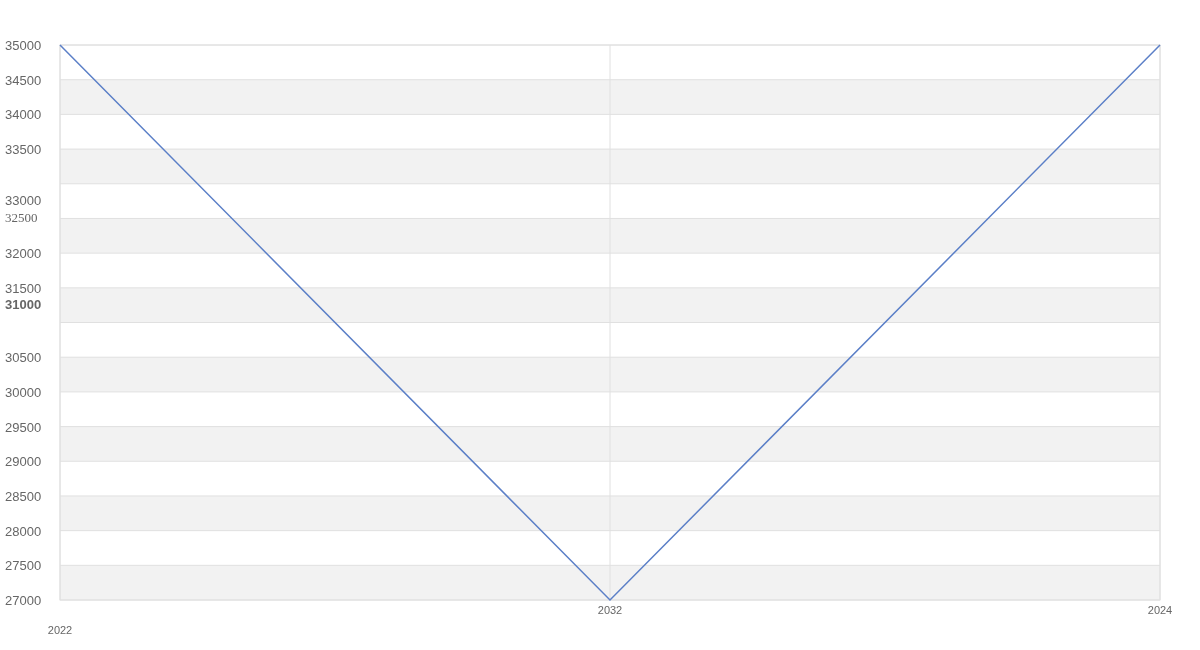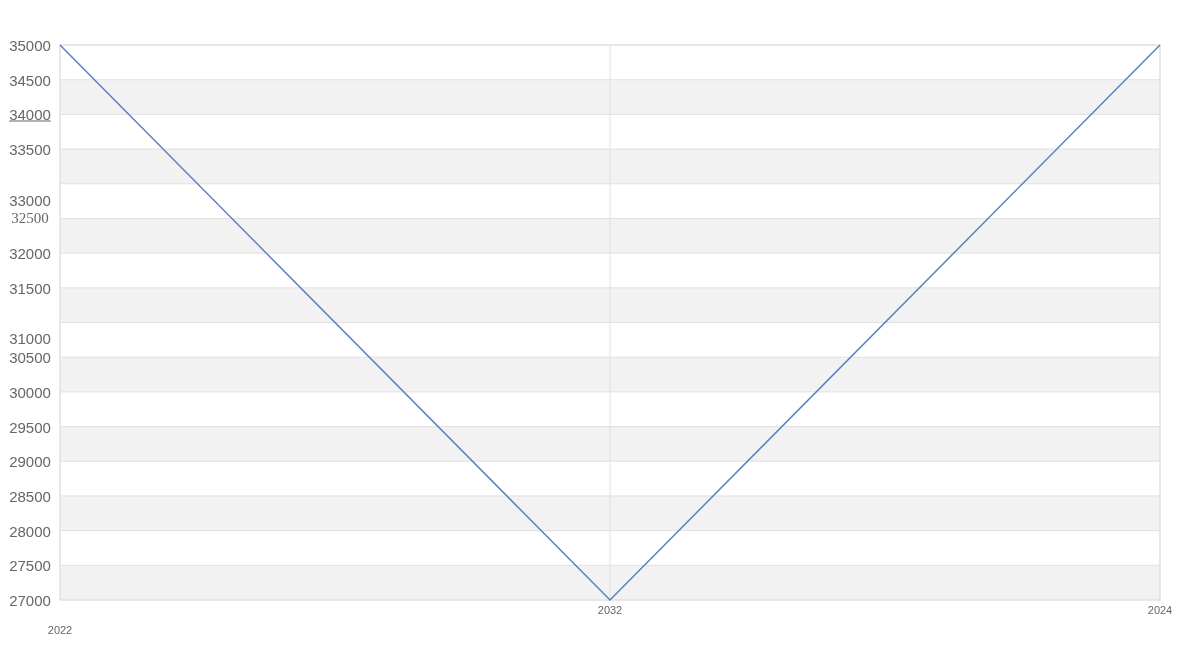--- a/index.html
+++ b/index.html
@@ -35,25 +35,25 @@
     box-sizing: border-box;
   }
   .plot-area svg {
     position: absolute;
     top: 0; left: 0;
     overflow: visible;
   }
   .y-tick-label {
     position: absolute;
     right: 1145px; 
-    font-size: 15px;
+    font-size: 13px;
     color: #666;
     transform: translateY(-50%);
     width: 50px;
-    text-align: center;
+    text-align: left;
   }
   .x-tick-label {
     position: absolute;
     top: 604px;
     font-size: 11px;
     color: #666;
     transform: translateX(-50%);
   }
 </style>
 </head>
@@ -106,27 +106,27 @@
 
   <div id="y-axis">
       <div class="y-tick-label" style="top: 600px;">27000</div>
       <div class="y-tick-label" style="top: 565.312px;">27500</div>
       <div class="y-tick-label" style="top: 530.625px;">28000</div>
       <div class="y-tick-label" style="top: 495.938px;">28500</div>
       <div class="y-tick-label" style="top: 461.25px;">29000</div>
       <div class="y-tick-label" style="top: 426.562px;">29500</div>
       <div class="y-tick-label" style="top: 391.875px;">30000</div>
       <div class="y-tick-label" style="top: 357.188px;">30500</div>
-      <div class="y-tick-label" style="top: 338px;">31000</div>
+      <div class="y-tick-label" style="top: 304px; font-weight: bold;">31000</div>
       <div class="y-tick-label" style="top: 287.812px;">31500</div>
       <div class="y-tick-label" style="top: 253.125px;">32000</div>
       <div class="y-tick-label" style="top: 218.438px; font-family: Liberation Serif, serif;">32500</div>
       <div class="y-tick-label" style="top: 200px;">33000</div>
       <div class="y-tick-label" style="top: 149.062px;">33500</div>
-      <div class="y-tick-label" style="top: 114.375px; text-decoration: underline;">34000</div>
+      <div class="y-tick-label" style="top: 114.375px;">34000</div>
       <div class="y-tick-label" style="top: 79.6875px;">34500</div>
       <div class="y-tick-label" style="top: 45px;">35000</div>
     </div>
   <div id="x-axis">
       <div class="x-tick-label" style="left: 60px; margin-top: 20px;">2022</div>
       <div class="x-tick-label" style="left: 610px;">2032</div>
       <div class="x-tick-label" style="left: 1160px;">2024</div>
     </div>
 </div>
 

